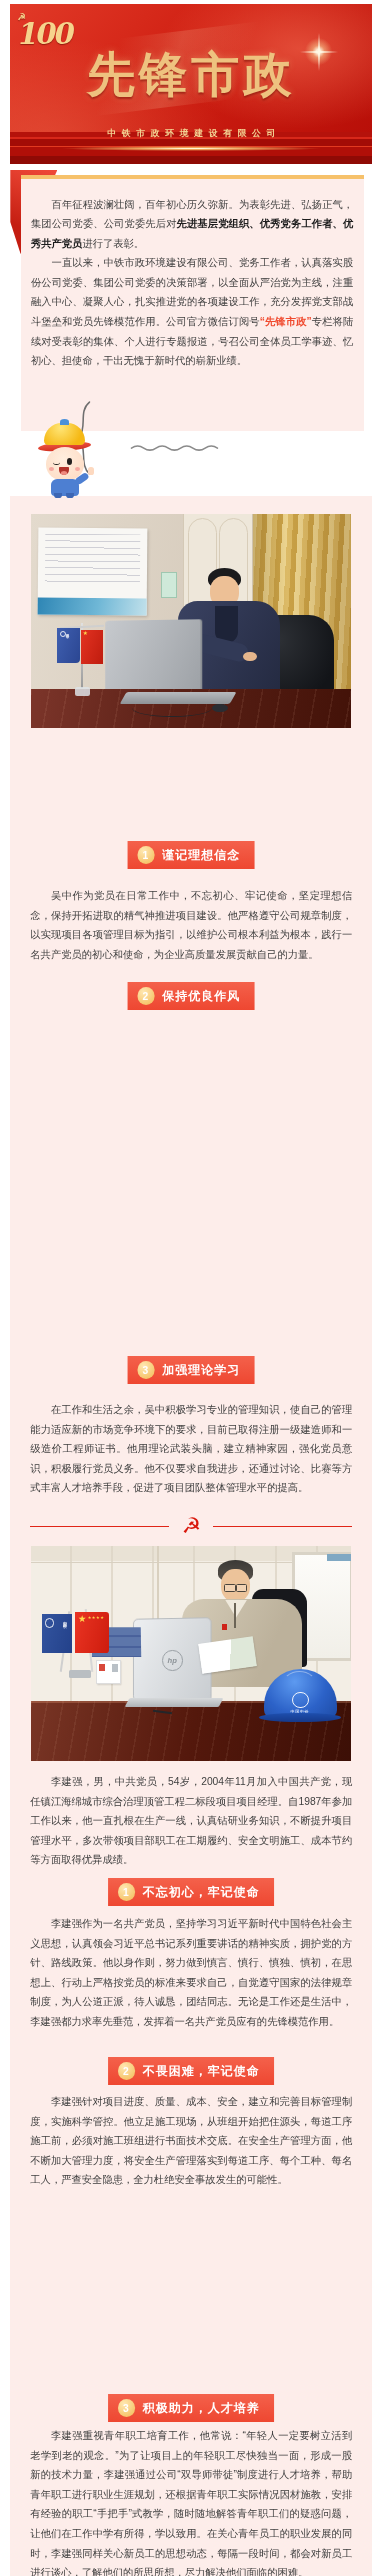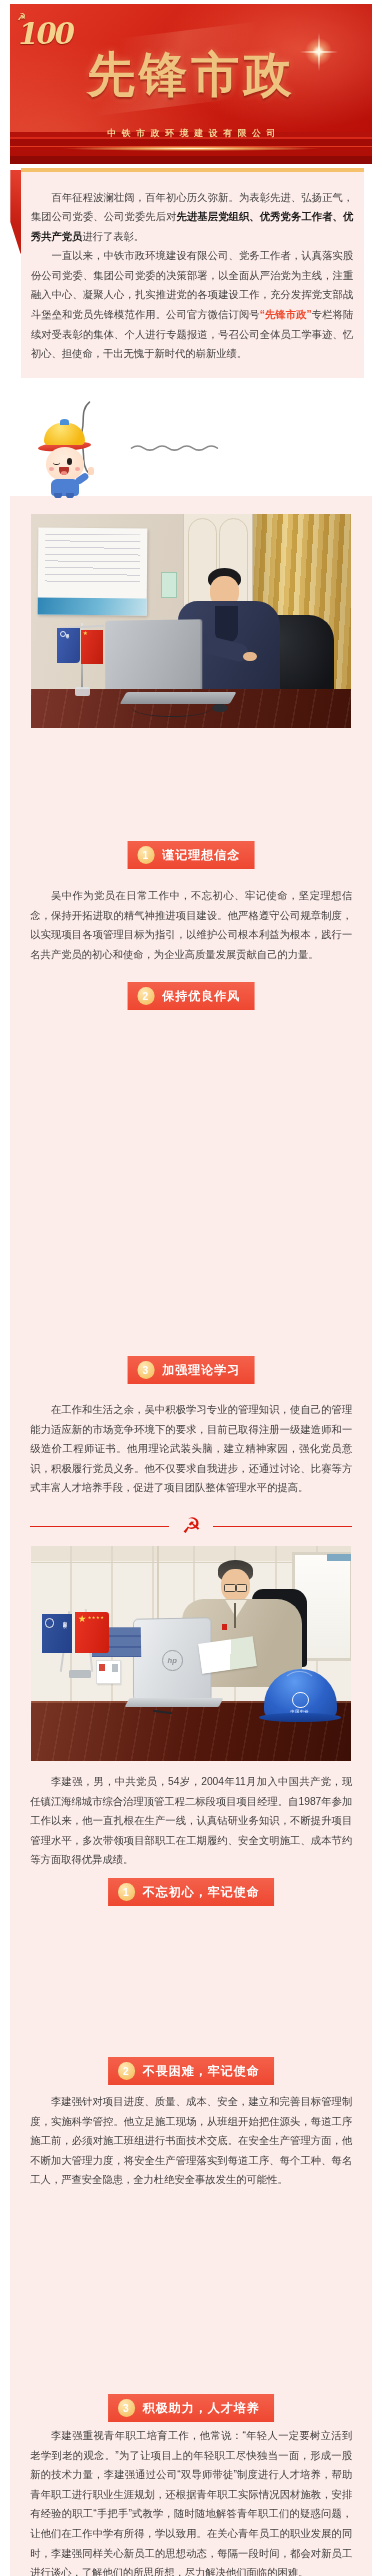--- a/index.html
+++ b/index.html
@@ -39,21 +39,21 @@
     background:linear-gradient(90deg,transparent,rgba(255,250,230,.95),transparent);}
 
   
   .fold{left:10.3px;top:170px;width:47px;height:84px;z-index:1;
     background:linear-gradient(200deg,#ef4a38,#c41d11 70%);
     clip-path:polygon(0 0,100% 0,22% 100%,0 62%);}
   .fold-dark{left:44px;top:170px;width:13.4px;height:8.2px;background:#92100a;z-index:0;
     clip-path:polygon(0 0,100% 0,20% 100%);}
 
   
-  .box1{left:20.6px;top:168px;width:343px;height:210px;background:#fdedea;
+  .box1{left:20.6px;top:175px;width:343px;height:256px;background:#fdedea;
     border-top:4.6px solid #f6c16b;box-sizing:border-box;padding:15.5px 10.3px 0;z-index:2;}
   .box2{left:10.3px;top:496px;width:362px;height:2124px;background:#fdedea;z-index:2;}
   .txt{margin:0;font-size:10.3px;line-height:19.6px;color:#404040;text-align:justify;text-indent:2em;}
   .b{font-weight:700;color:#1d1d1d;}
   .rb{font-weight:700;color:#f04a2e;}
   .tblock{position:absolute;left:20px;width:322px;}
 
   
   .mascot{left:30px;top:422px;width:70px;height:76px;z-index:5;}
   .m-brim{position:absolute;left:8.2px;top:19.6px;width:53px;height:8.8px;
@@ -382,20 +382,23 @@
     </div>
 
     <div class="tblock" style="top:1276px;">
       <p class="txt">李建强，男，中共党员，54岁，2004年11月加入中国共产党，现任镇江海绵城市综合治理顶管工程二标段项目项目经理。自1987年参加工作以来，他一直扎根在生产一线，认真钻研业务知识，不断提升项目管理水平，多次带领项目部职工在工期履约、安全文明施工、成本节约等方面取得优异成绩。</p>
     </div>
 
     <div class="btn" style="top:1382px;">
       <span class="badge">1</span>
       <span>不忘初心，牢记使命</span>
     </div>
+    <div class="tblock" style="top:1418px;">
+      <p class="txt">李建强作为一名共产党员，坚持学习习近平新时代中国特色社会主义思想，认真领会习近平总书记系列重要讲话的精神实质，拥护党的方针、路线政策。他以身作则，努力做到慎言、慎行、慎独、慎初，在思想上、行动上严格按党员的标准来要求自己，自觉遵守国家的法律规章制度，为人公道正派，待人诚恳，团结同志。无论是工作还是生活中，李建强都力求率先垂范，发挥着一名共产党员应有的先锋模范作用。</p>
+    </div>
 
     <div class="btn" style="top:1561px;">
       <span class="badge">2</span>
       <span>不畏困难，牢记使命</span>
     </div>
     <div class="tblock" style="top:1596px;">
       <p class="txt">李建强针对项目进度、质量、成本、安全，建立和完善目标管理制度，实施科学管控。他立足施工现场，从班组开始把住源头，每道工序施工前，必须对施工班组进行书面技术交底。在安全生产管理方面，他不断加大管理力度，将安全生产管理落实到每道工序、每个工种、每名工人，严查安全隐患，全力杜绝安全事故发生的可能性。</p>
     </div>
 
     <div class="btn" style="top:1898px;">

